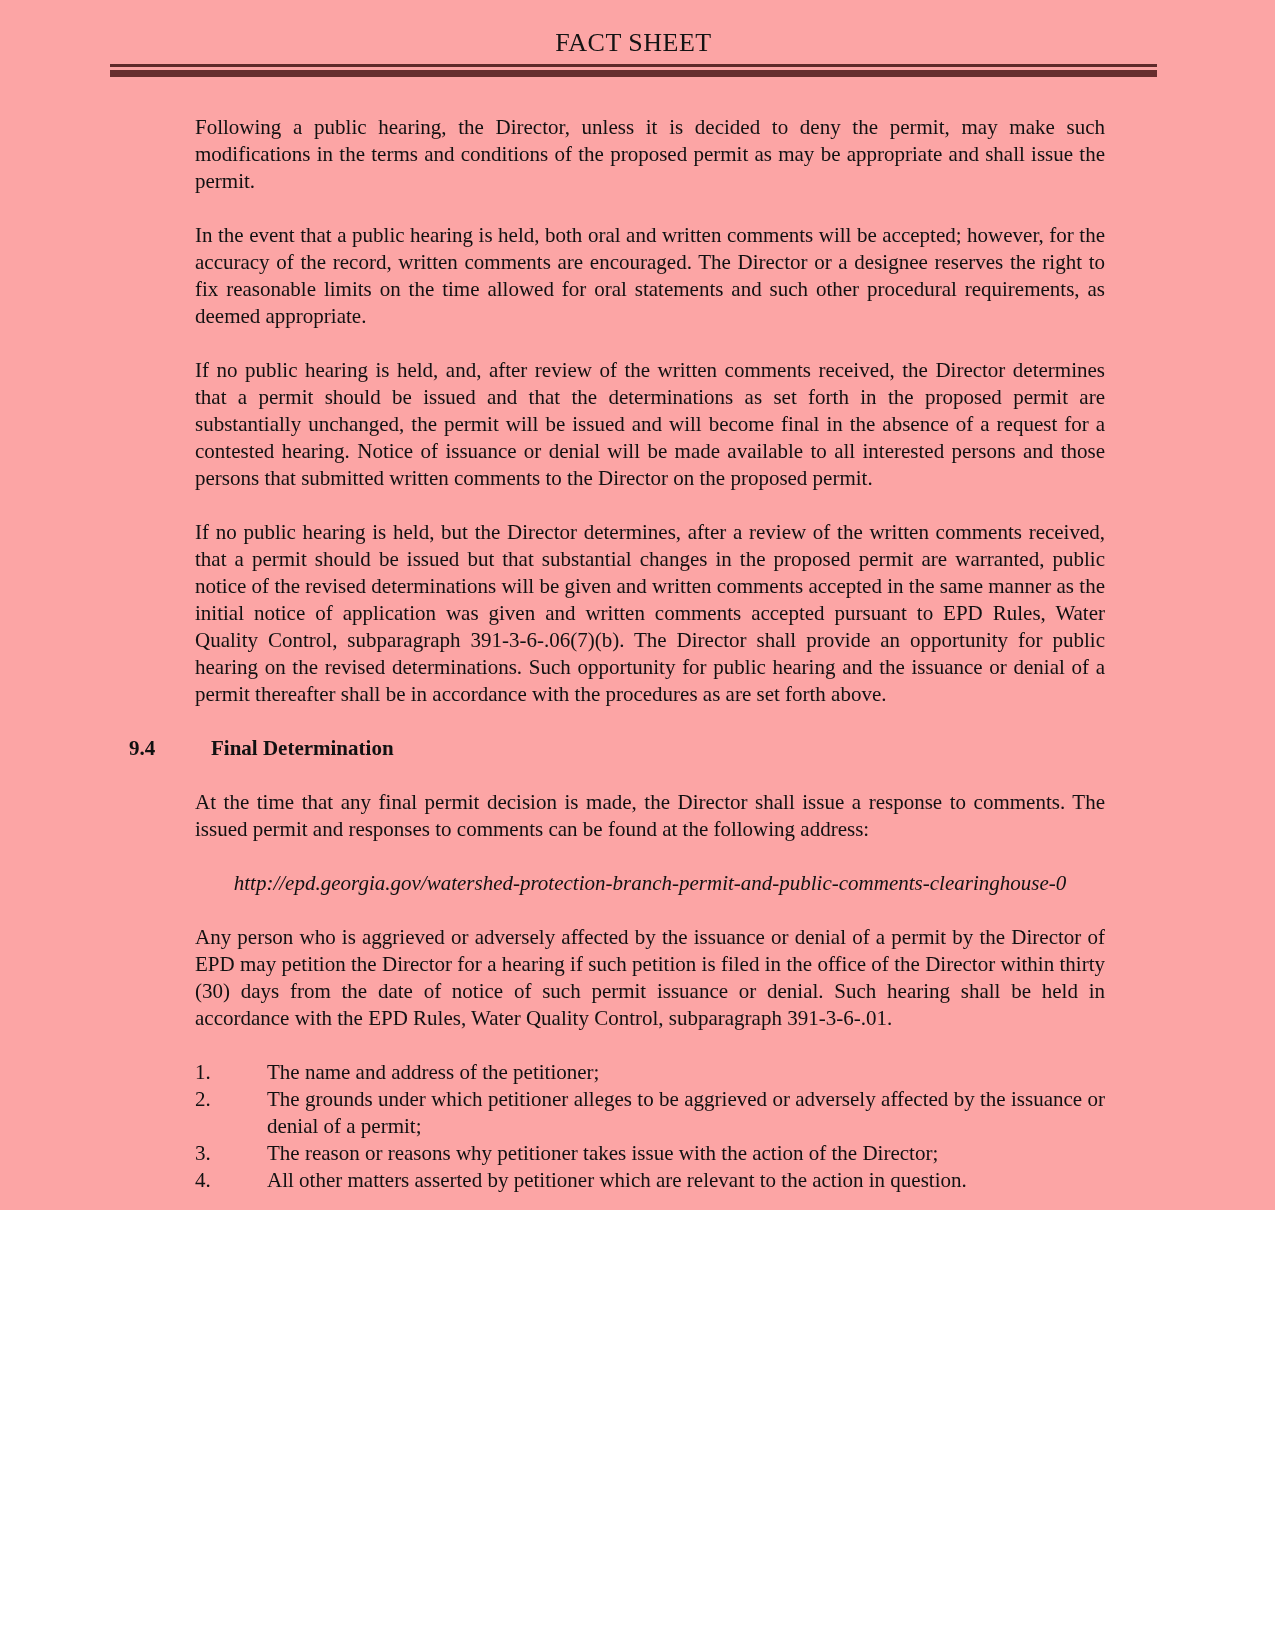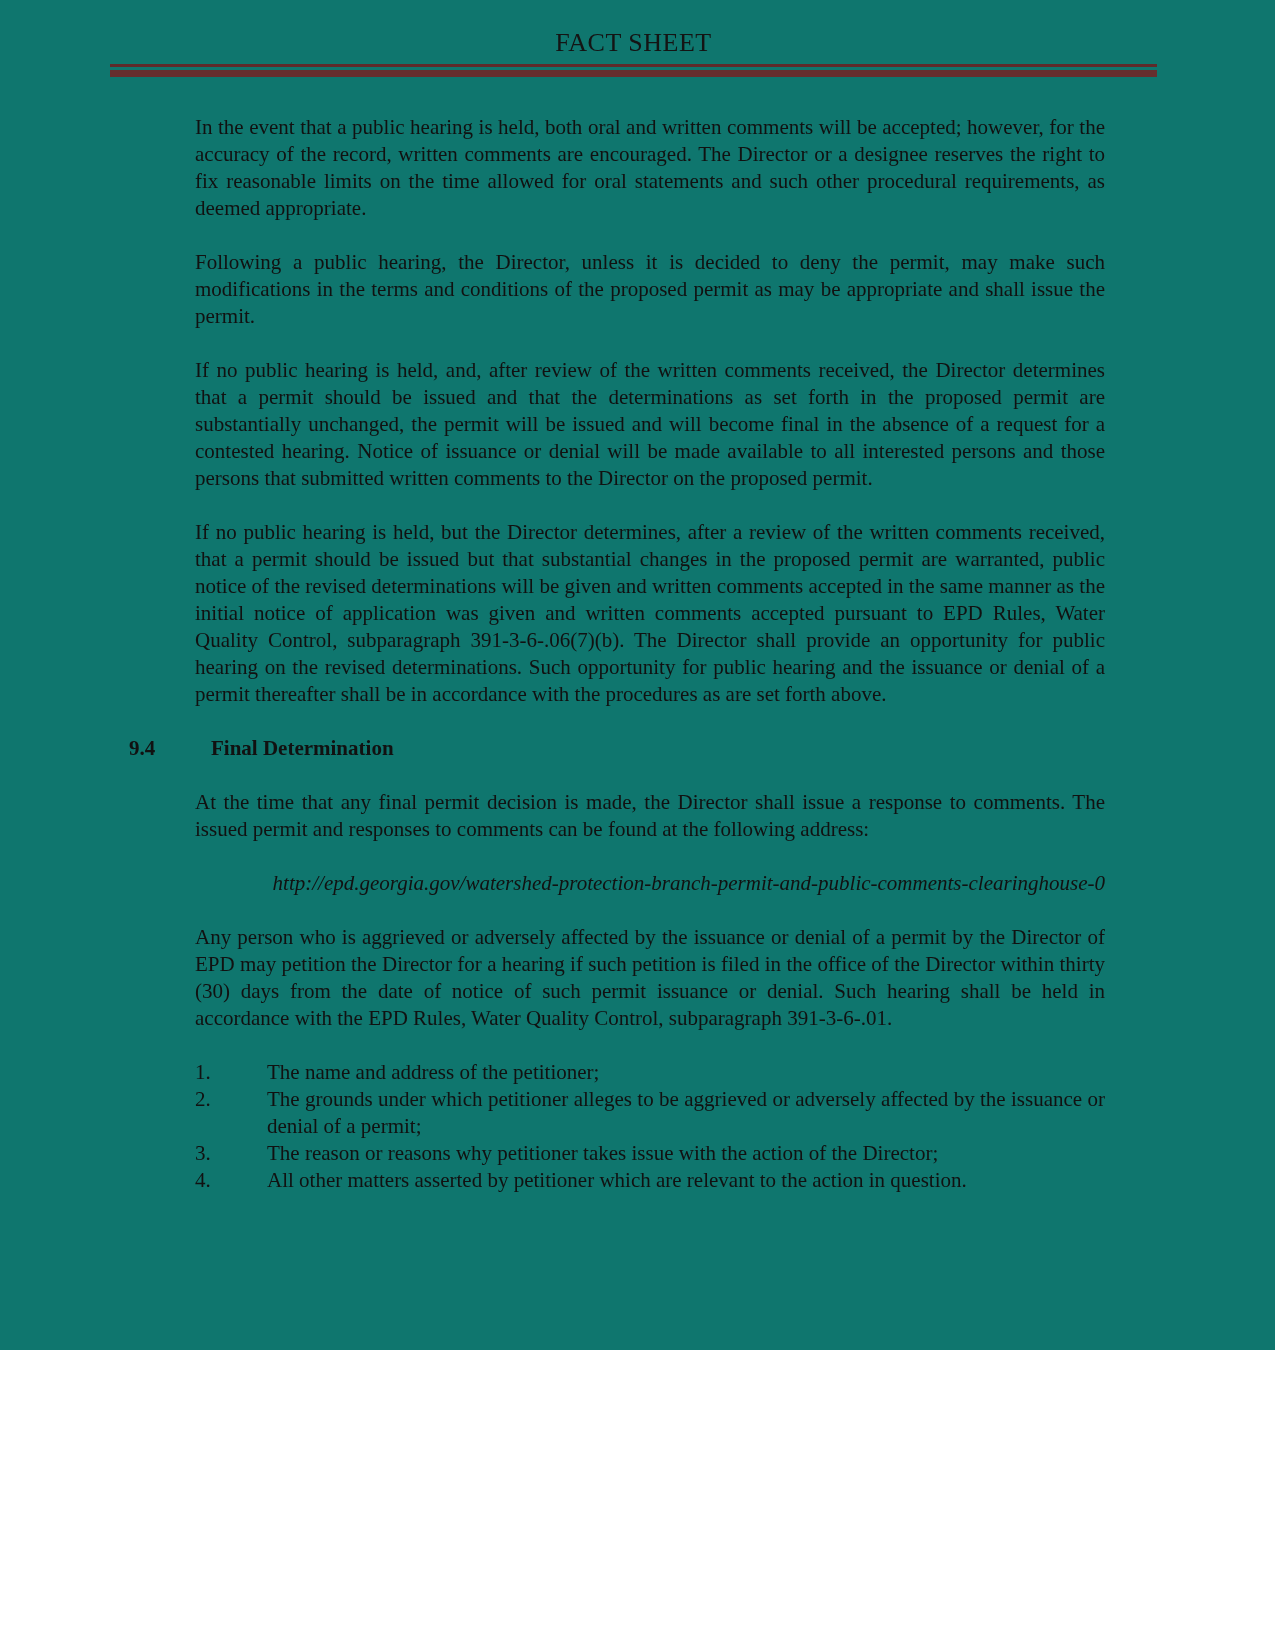--- a/index.html
+++ b/index.html
@@ -3,22 +3,22 @@
 <meta charset="utf-8">
 <style>
   html, body {
     margin: 0;
     padding: 0;
     background: #ffffff;
   }
   .page {
     position: relative;
     width: 1275px;
-    height: 1350px;
-    background: #0f766e;
+    height: 1210px;
+    background: #fca5a5;
     font-family: "Liberation Serif", "DejaVu Serif", serif;
     color: #111111;
     overflow: hidden;
   }
 
   
   .header {
     position: absolute;
     top: 0;
     left: 110px;
@@ -61,21 +61,21 @@
     font-weight: bold;
     margin: 0 0 27px 0;
   }
   .sec-num {
     width: 82px;
     flex: 0 0 82px;
     margin-left: 16px;
   }
   .url-line {
     margin: 0 0 27px 82px;
-    text-align: right;
+    text-align: center;
     font-style: italic;
   }
   .list-item {
     display: flex;
     margin: 0 0 0 82px;
   }
   .li-num {
     width: 72px;
     flex: 0 0 72px;
   }
@@ -119,23 +119,23 @@
 <div class="page">
 
   <div class="header">
     <div class="header-title">FACT SHEET</div>
     <div class="rule-thin"></div>
     <div class="rule-thick"></div>
   </div>
 
   <div class="content">
 
+    <p class="body-para">Following a public hearing, the Director, unless it is decided to deny the permit, may make such modifications in the terms and conditions of the proposed permit as may be appropriate and shall issue the permit.</p>
+
     <p class="body-para">In the event that a public hearing is held, both oral and written comments will be accepted; however, for the accuracy of the record, written comments are encouraged.  The Director or a designee reserves the right to fix reasonable limits on the time allowed for oral statements and such other procedural requirements, as deemed appropriate.</p>
-
-    <p class="body-para">Following a public hearing, the Director, unless it is decided to deny the permit, may make such modifications in the terms and conditions of the proposed permit as may be appropriate and shall issue the permit.</p>
 
     <p class="body-para">If no public hearing is held, and, after review of the written comments received, the Director determines that a permit should be issued and that the determinations as set forth in the proposed permit are substantially unchanged, the permit will be issued and will become final in the absence of a request for a contested hearing.  Notice of issuance or denial will be made available to all interested persons and those persons that submitted written comments to the Director on the proposed permit.</p>
 
     <p class="body-para">If no public hearing is held, but the Director determines, after a review of the written comments received, that a permit should be issued but that substantial changes in the proposed permit are warranted, public notice of the revised determinations will be given and written comments accepted in the same manner as the initial notice of application was given and written comments accepted pursuant to EPD Rules, Water Quality Control, subparagraph 391-3-6-.06(7)(b).  The Director shall provide an opportunity for public hearing on the revised determinations.  Such opportunity for public hearing and the issuance or denial of a permit thereafter shall be in accordance with the procedures as are set forth above.</p>
 
     <div class="section-heading">
       <span class="sec-num">9.4</span>
       <span class="sec-title">Final Determination</span>
     </div>
 

